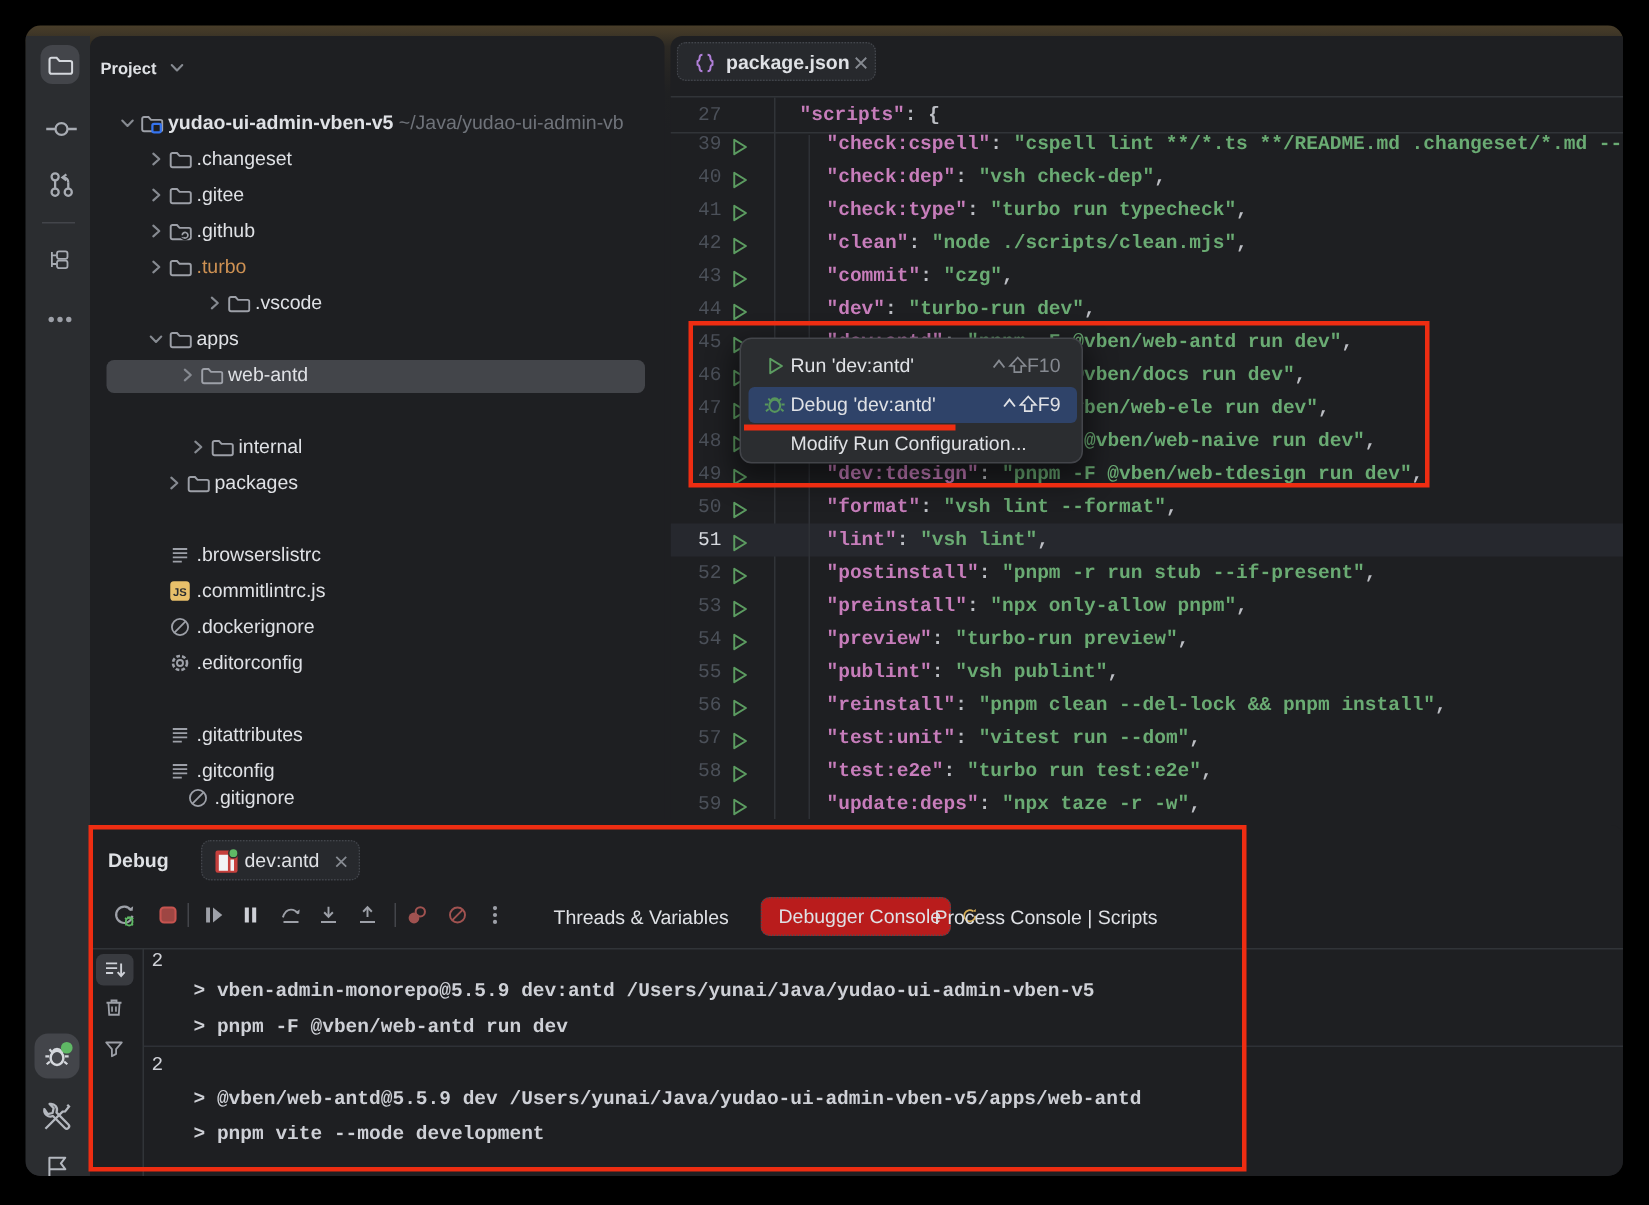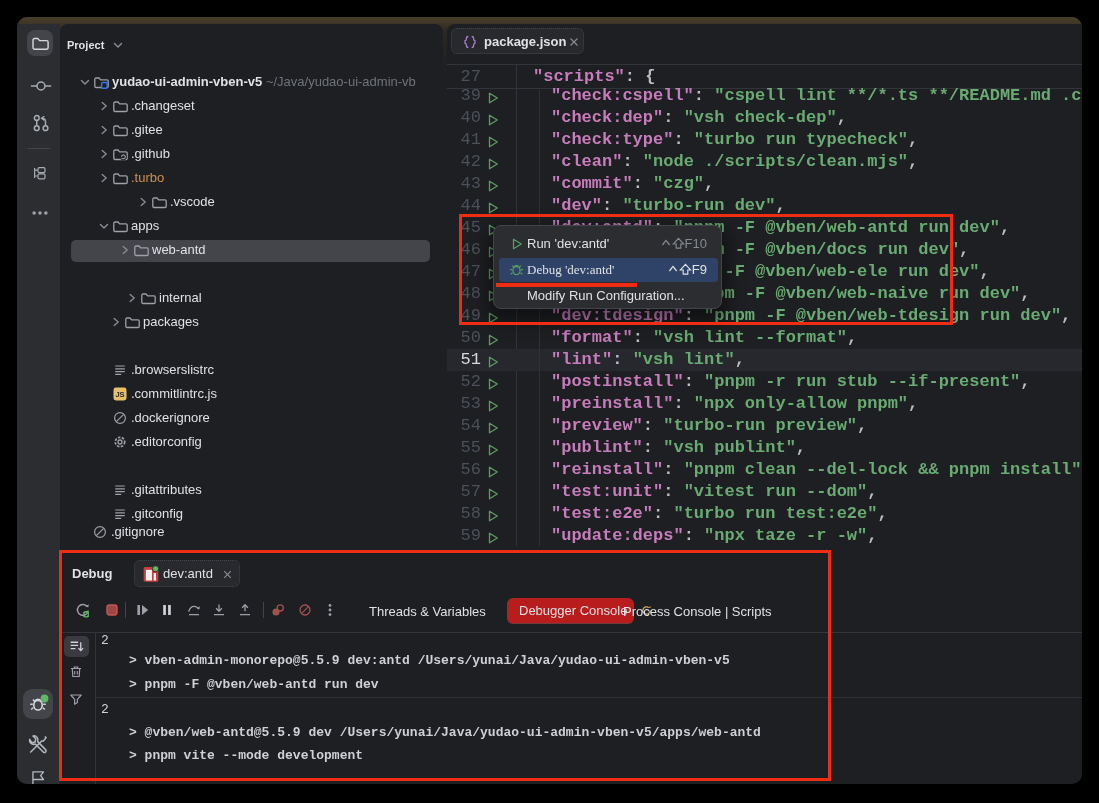--- a/index.html
+++ b/index.html
@@ -12,21 +12,21 @@
     font-family:"Liberation Sans",sans-serif;color:#dfe1e5;font-size:13px;}
   #edit{position:absolute;left:430px;top:7px;width:635px;height:522px;background:#1e1f22;border-radius:8px 0 0 0;overflow:hidden;}
   #dbg{position:absolute;left:43px;top:533px;width:1022px;height:234px;background:#1e1f22;border-radius:8px 8px 10px 8px;overflow:hidden;
     font-family:"Liberation Sans",sans-serif;color:#dfe1e5;font-size:13px;}
   .trow{position:absolute;left:0;width:100%;height:24px;line-height:24px;white-space:nowrap;}
   .trow svg{vertical-align:-4px;}
   .lb{margin-left:3px;}
   .dim{color:#6f737a;}
   .dim2{color:#63666d;}
   .orange{color:#ce9153;}
-  .cl{position:absolute;left:0;width:100%;height:22px;line-height:22px;font-family:"Liberation Mono",monospace;font-size:17px;font-weight:bold;white-space:pre;color:#bcbec4;}
+  .cl{position:absolute;left:0;width:100%;height:22px;line-height:22px;font-family:"Liberation Mono",monospace;font-size:13px;font-weight:bold;white-space:pre;color:#bcbec4;}
   .ln{position:absolute;left:0;top:0;width:34px;text-align:right;color:#4b5059;font-weight:normal;}
   .tri{position:absolute;left:38px;top:5px;}
   .ct{position:absolute;left:104px;top:0;}
   .k{color:#c77dbb;}
   .s{color:#6aab73;}
   .red3{position:absolute;border:3px solid #ee2d12;z-index:40;}
   .crow{position:absolute;left:69px;height:22px;line-height:22px;font-family:"Liberation Mono",monospace;font-size:13px;font-weight:bold;color:#ced0d6;white-space:pre;}
   .vline{position:absolute;width:1px;background:#313438;}
   .hline{position:absolute;height:1px;background:#313438;}
 </style>
@@ -181,21 +181,21 @@
         </svg><span class="lb">.dockerignore</span></div>
     <div class="trow" style="top:406px;padding-left:52px;"><svg width="16" height="16">
           <use href="#gear"></use>
         </svg><span class="lb">.editorconfig</span></div>
     <div class="trow" style="top:454px;padding-left:52px;"><svg width="16" height="16">
           <use href="#tfile"></use>
         </svg><span class="lb">.gitattributes</span></div>
     <div class="trow" style="top:478px;padding-left:52px;"><svg width="16" height="16">
           <use href="#tfile"></use>
         </svg><span class="lb">.gitconfig</span></div>
-    <div class="trow" style="top:496px;padding-left:32px;"><svg width="16" height="16">
+    <div class="trow" style="top:496px;padding-left:64px;"><svg width="16" height="16">
           <use href="#ign"></use>
         </svg><span class="lb">.gitignore</span></div>
   </div>
   <div id="edit">
     <div class="abs" style="left:4px;top:4px;width:133px;height:26px;background:#27292d;border:1px dotted #43464c;border-radius:6px;font-family:'Liberation Sans',sans-serif;">
       <svg class="abs" style="left:10px;top:5px;" width="16" height="16" viewBox="0 0 16 16">
           <path d="M6.3 2.5c-1.6 0-1.9 1-1.9 2 0 .8.1 1.9-1.4 2.3v2.4c1.5.4 1.4 1.5 1.4 2.3 0 1 .3 2 1.9 2M9.7 2.5c1.6 0 1.9 1 1.9 2 0 .8-.1 1.9 1.4 2.3v2.4c-1.5.4-1.4 1.5-1.4 2.3 0 1-.3 2-1.9 2" fill="none" stroke="#b07fd8" stroke-width="1.3"></path>
         </svg>
       <span class="abs" style="left:32px;top:5px;font-size:13px;font-weight:bold;color:#dfe1e5;">package.json</span>
       <svg class="abs" style="left:115px;top:6px;" width="14" height="14" viewBox="0 0 14 14">
@@ -373,21 +373,21 @@
     <span class="abs" style="left:33px;top:10px;">Run 'dev:antd'</span>
     <span class="abs sc" style="right:14px;top:10px;color:#868a91;"><svg width="12" height="12" viewBox="0 0 12 12" style="vertical-align:-1px;">
           <path d="M2.4 8L6 3.4 9.6 8" fill="none" stroke="#868a91" stroke-width="1.25"></path>
         </svg><svg width="13" height="12" viewBox="0 0 14 13" style="vertical-align:-1px;">
           <path d="M7 1.4L12.6 7.6H9.5V12H4.5V7.6H1.4Z" fill="none" stroke="#868a91" stroke-width="1.2"></path>
         </svg>F10</span>
     <div class="abs" style="left:5px;top:32px;width:219px;height:24px;background:#2f4369;border-radius:4px;"></div>
     <svg class="abs" style="left:14px;top:35px;" width="17" height="17" viewBox="0 0 16 16">
         <use href="#bug"></use>
       </svg>
-    <span class="abs" style="left:33px;top:36px;font-family:Liberation Serif, serif;">Debug 'dev:antd'</span>
+    <span class="abs" style="left:33px;top:36px;">Debug 'dev:antd'</span>
     <span class="abs sc" style="right:14px;top:36px;color:#dfe1e5;"><svg width="12" height="12" viewBox="0 0 12 12" style="vertical-align:-1px;">
           <path d="M2.4 8L6 3.4 9.6 8" fill="none" stroke="#dfe1e5" stroke-width="1.25"></path>
         </svg><svg width="13" height="12" viewBox="0 0 14 13" style="vertical-align:-1px;">
           <path d="M7 1.4L12.6 7.6H9.5V12H4.5V7.6H1.4Z" fill="none" stroke="#dfe1e5" stroke-width="1.2"></path>
         </svg>F9</span>
     <span class="abs" style="left:33px;top:62px;">Modify Run Configuration...</span>
   </div>
   <div class="red3" style="left:442px;top:197px;width:494px;height:111px;"></div>
   <div class="abs" style="left:479px;top:266px;width:141px;height:4px;background:#ee2d12;z-index:60;"></div>
   <div class="red3" style="left:42px;top:533px;width:772px;height:231px;"></div>

